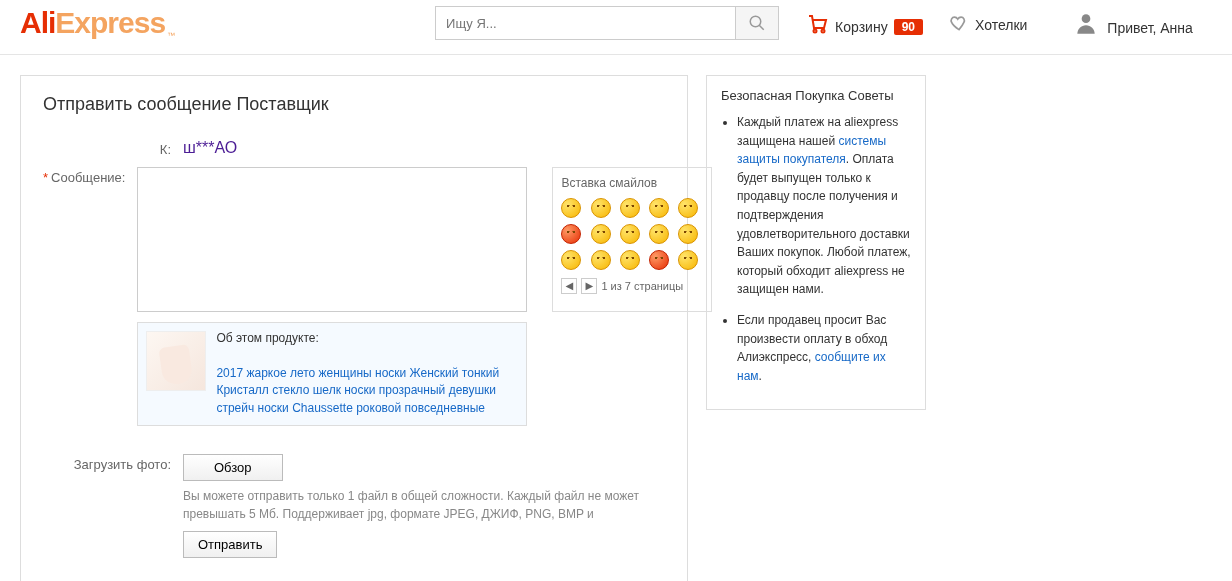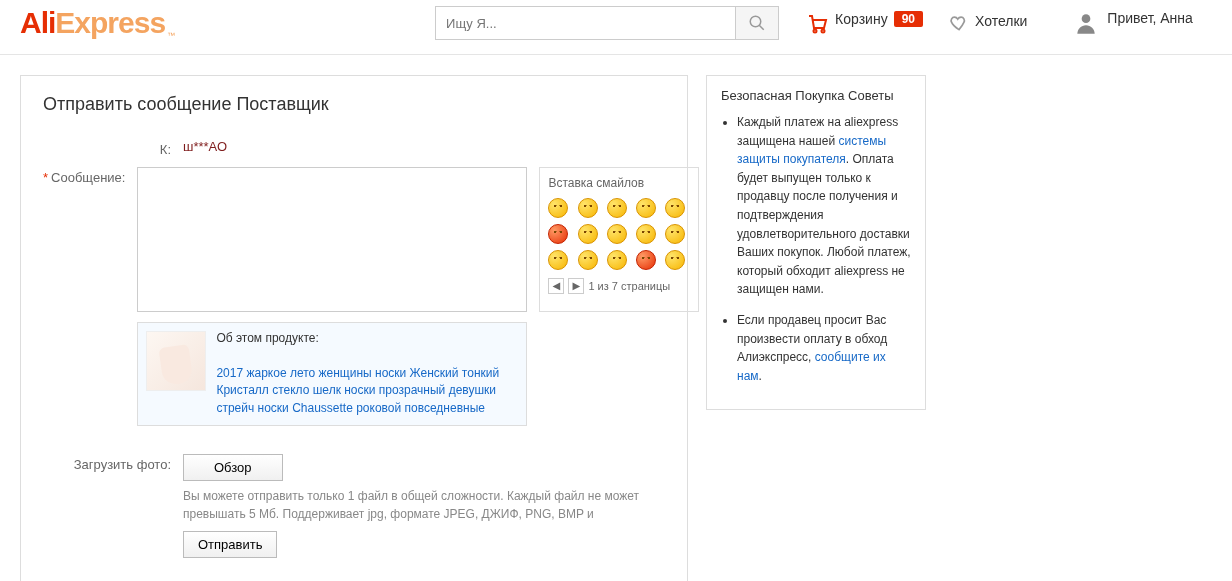--- a/index.html
+++ b/index.html
@@ -12,42 +12,42 @@
 .logo-text{font-size:30px;font-weight:700;letter-spacing:-1px}
 .logo .ali{color:#e62e04}
 .logo .exp{color:#f4a460}
 .logo sup{font-size:8px;color:#f4a460;vertical-align:top;margin-left:2px}
 
 .search-box{display:flex;}
 .search-input{width:300px;height:34px;padding:4px 10px;border:1px solid #ccc;border-right:none;font-size:13px;color:#333;outline:none}
 .search-btn{width:44px;height:34px;border:1px solid #ccc;background:#f5f5f5;display:flex;align-items:center;justify-content:center;cursor:pointer}
 .search-btn svg{width:18px;height:18px;stroke:#999;fill:none;stroke-width:2}
 
-.hdr-group{display:flex;align-items:flex-start;margin-left:26px;cursor:pointer}
+.hdr-group{display:flex;align-items:flex-end;margin-left:26px;cursor:pointer}
 .cart-ico{width:24px;height:24px;stroke:#e62e04;fill:none;stroke-width:2;margin-right:6px}
 .hdr-label{color:#333;font-size:14px;margin-right:6px}
 .badge{background:#e62e04;color:#fff;border-radius:2px;padding:1px 8px;font-size:12px;font-weight:bold}
 .heart-ico{width:20px;height:20px;stroke:#999;fill:none;stroke-width:2;margin-right:6px}
 .avatar-ico{width:26px;height:26px;fill:#888;margin-right:8px}
 
 
 .page{display:flex;align-items:flex-start;padding:20px}
 .main-panel{width:668px;border:1px solid #ddd;padding:18px 22px 22px 22px;margin-right:18px}
 .side-panel{width:220px;border:1px solid #ddd;padding:12px 14px}
 
 .page-title{font-size:18px;font-weight:normal;color:#333;margin:0 0 24px 0}
 
 .form-row{display:flex;align-items:flex-start;margin-bottom:10px}
 .form-label{width:140px;text-align:right;padding-right:12px;color:#666;padding-top:3px}
 .req{color:#e62e04;margin-right:3px}
 .form-content{flex:1}
 
-.recipient{font-size:13px;color:#7f1d1d}
+.recipient{font-size:16px;color:#4c1d95}
 
-.msg-wrap{display:flex;gap:12px}
+.msg-wrap{display:flex;gap:25px}
 .msg-textarea{width:390px;height:145px;border:1px solid #ccc;resize:none;padding:6px;font-family:inherit;font-size:13px;outline:none}
 .smiley-panel{border:1px solid #ddd;width:160px;padding:8px}
 .smiley-title{font-size:12px;color:#666;margin-bottom:8px}
 .smiley-grid{display:grid;grid-template-columns:repeat(5,1fr);gap:6px 4px;margin-bottom:8px}
 .smile{width:20px;height:20px;border-radius:50%;display:inline-block;cursor:pointer;position:relative}
 .s-ylw{background:radial-gradient(circle at 30% 30%,#ffe46b,#f7b500);border:1px solid #d99300}
 .s-red{background:radial-gradient(circle at 30% 30%,#ff9b66,#e62e04);border:1px solid #c42200}
 .smile::after{content:"";position:absolute;inset:0;background:radial-gradient(circle at 35% 38%,#7a4500 1.2px,transparent 1.3px),radial-gradient(circle at 65% 38%,#7a4500 1.2px,transparent 1.3px)}
 .smiley-pager{display:flex;align-items:center;gap:4px;font-size:11px;color:#666}
 .pg-btn{border:1px solid #ccc;background:#fff;width:16px;height:16px;font-size:10px;line-height:1;display:flex;align-items:center;justify-content:center;cursor:pointer;color:#666}

